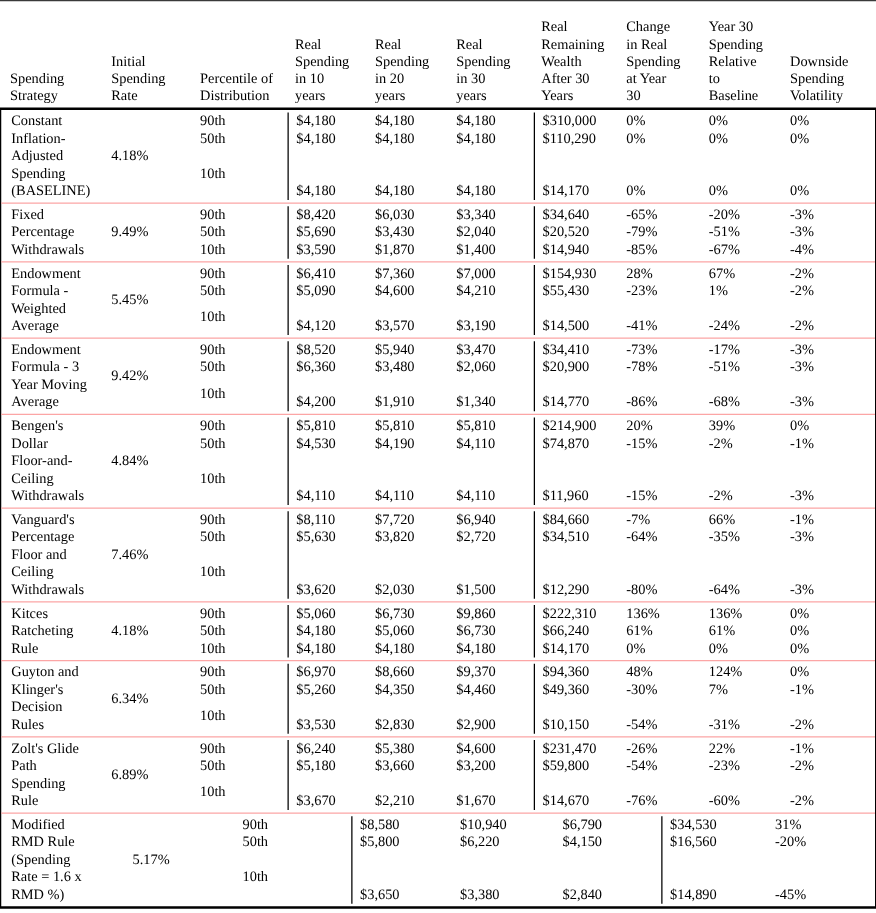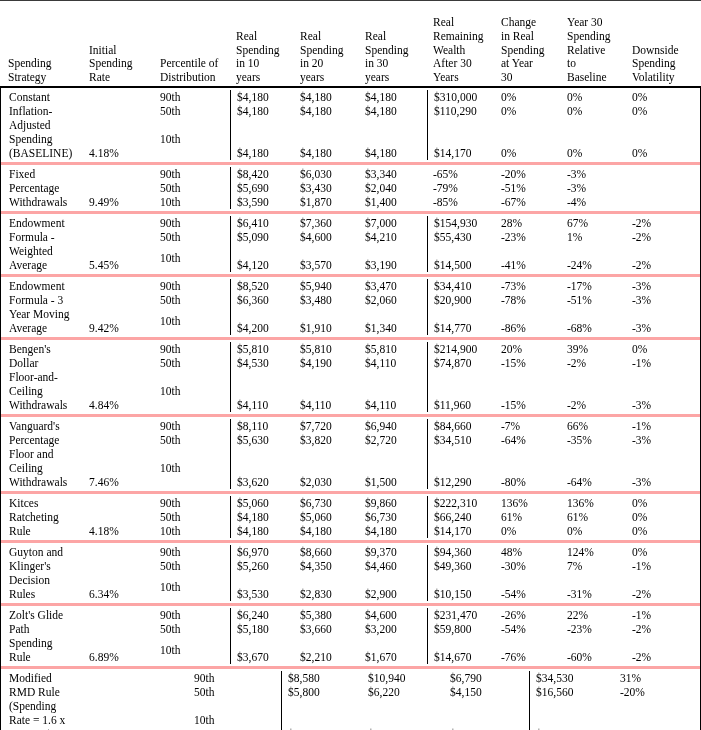--- a/index.html
+++ b/index.html
@@ -26,32 +26,32 @@
   .tbody{
     border-top:2px solid #000;
     border-left:1px solid #000;
     border-right:1px solid #000;
     border-bottom:2.5px solid #000;
     box-sizing:border-box;
   }
   .block{
     display:grid;
     grid-template-columns:82px 71px 76px 64px 65px 68px 68px 66px 65px 1fr;
-    border-bottom:3px solid #fca5a5;
+    border-bottom:1px solid #fca5a5;
     box-sizing:border-box;
     padding:2px 0;
   }
   .block:last-child{border-bottom:none;}
   .cell{
     font-size:11.5px;line-height:14px;
     padding-left:6px;box-sizing:border-box;
     display:flex;flex-direction:column;
   }
   .c-name{padding-left:8px;}
-  .c-rate{justify-content:flex-end;}
+  .c-rate{justify-content:center;}
   .bl{border-left:1px solid #000;}
   .push-bottom{margin-top:auto;}
   .line{white-space:nowrap;}
 </style>
 </head>
 <body>
 
 <div class="page">
   <div class="table">
     <div class="thead" id="thead">
@@ -188,20 +188,25 @@
           <div class="cell">
             <div class="line">$6,030</div>
             <div class="line">$3,430</div>
             <div class="line push-bottom">$1,870</div>
           </div>
           <div class="cell">
             <div class="line">$3,340</div>
             <div class="line">$2,040</div>
             <div class="line push-bottom">$1,400</div>
           </div>
+          <div class="cell bl">
+            <div class="line">$34,640</div>
+            <div class="line">$20,520</div>
+            <div class="line push-bottom">$14,940</div>
+          </div>
           <div class="cell">
             <div class="line">-65%</div>
             <div class="line">-79%</div>
             <div class="line push-bottom">-85%</div>
           </div>
           <div class="cell">
             <div class="line">-20%</div>
             <div class="line">-51%</div>
             <div class="line push-bottom">-67%</div>
           </div>

